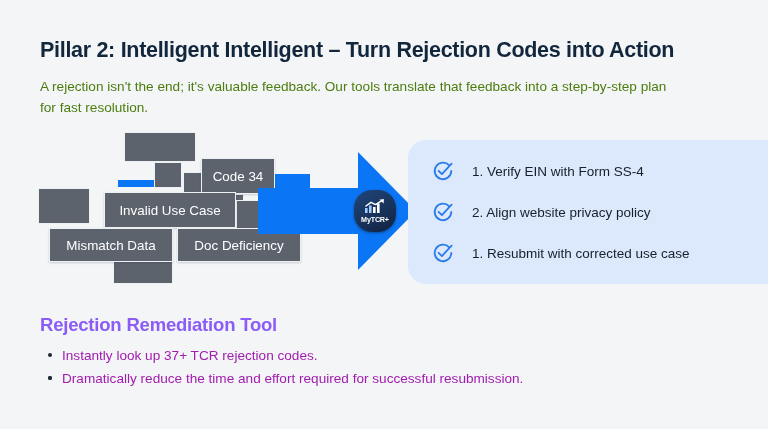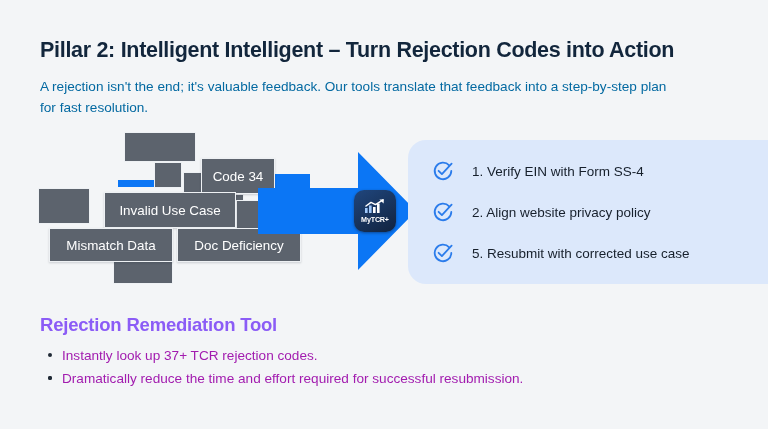--- a/index.html
+++ b/index.html
@@ -30,21 +30,21 @@
     color: #12263c;
     white-space: nowrap;
   }
   #subtitle {
     position: absolute;
     left: 40px;
     top: 76px;
     width: 640px;
     font-size: 13.6px;
     line-height: 21px;
-    color: #0369a1;
+    color: #4d7c0f;
   }
 
   
   #cluster {
     position: absolute;
     left: 38px;
     top: 132px;
     width: 272px;
     height: 152px;
   }
@@ -75,21 +75,21 @@
     top: 150px;
     width: 160px;
     height: 122px;
   }
   #badge {
     position: absolute;
     left: 96px;
     top: 40px;
     width: 42px;
     height: 42px;
-    border-radius: 10px;
+    border-radius: 18px;
     background: linear-gradient(150deg, #1b3a6b 0%, #102murky 0%, #12294d 100%);
     background: linear-gradient(150deg, #20467d 0%, #11233f 100%);
     box-shadow: 0 1px 3px rgba(10,20,35,0.45);
     display: flex;
     flex-direction: column;
     align-items: center;
     justify-content: center;
   }
   #badge .bt {
     color: #ffffff;
@@ -229,21 +229,21 @@
         <path d="M6.6 10.8 L9.9 14.1 L19.6 3.6" stroke="#2b7ceb" stroke-width="1.8" fill="none" stroke-linecap="round" stroke-linejoin="round"></path>
       </svg>
       <span class="txt">2. Align website privacy policy</span>
     </div>
 
     <div class="chk-row" style="top:102px;">
       <svg width="22" height="22" viewBox="0 0 22 22">
         <path d="M17.2 5.4 A8.3 8.3 0 1 0 19.3 11" stroke="#2b7ceb" stroke-width="1.8" fill="none" stroke-linecap="round"></path>
         <path d="M6.6 10.8 L9.9 14.1 L19.6 3.6" stroke="#2b7ceb" stroke-width="1.8" fill="none" stroke-linecap="round" stroke-linejoin="round"></path>
       </svg>
-      <span class="txt">5. Resubmit with corrected use case</span>
+      <span class="txt">1. Resubmit with corrected use case</span>
     </div>
   </div>
 
   <div id="tool-heading">Rejection Remediation Tool</div>
 
   <div id="bullets">
     <div class="bullet">
       <span class="dot"></span>
       <span>Instantly look up 37+ TCR rejection codes.</span>
     </div>

